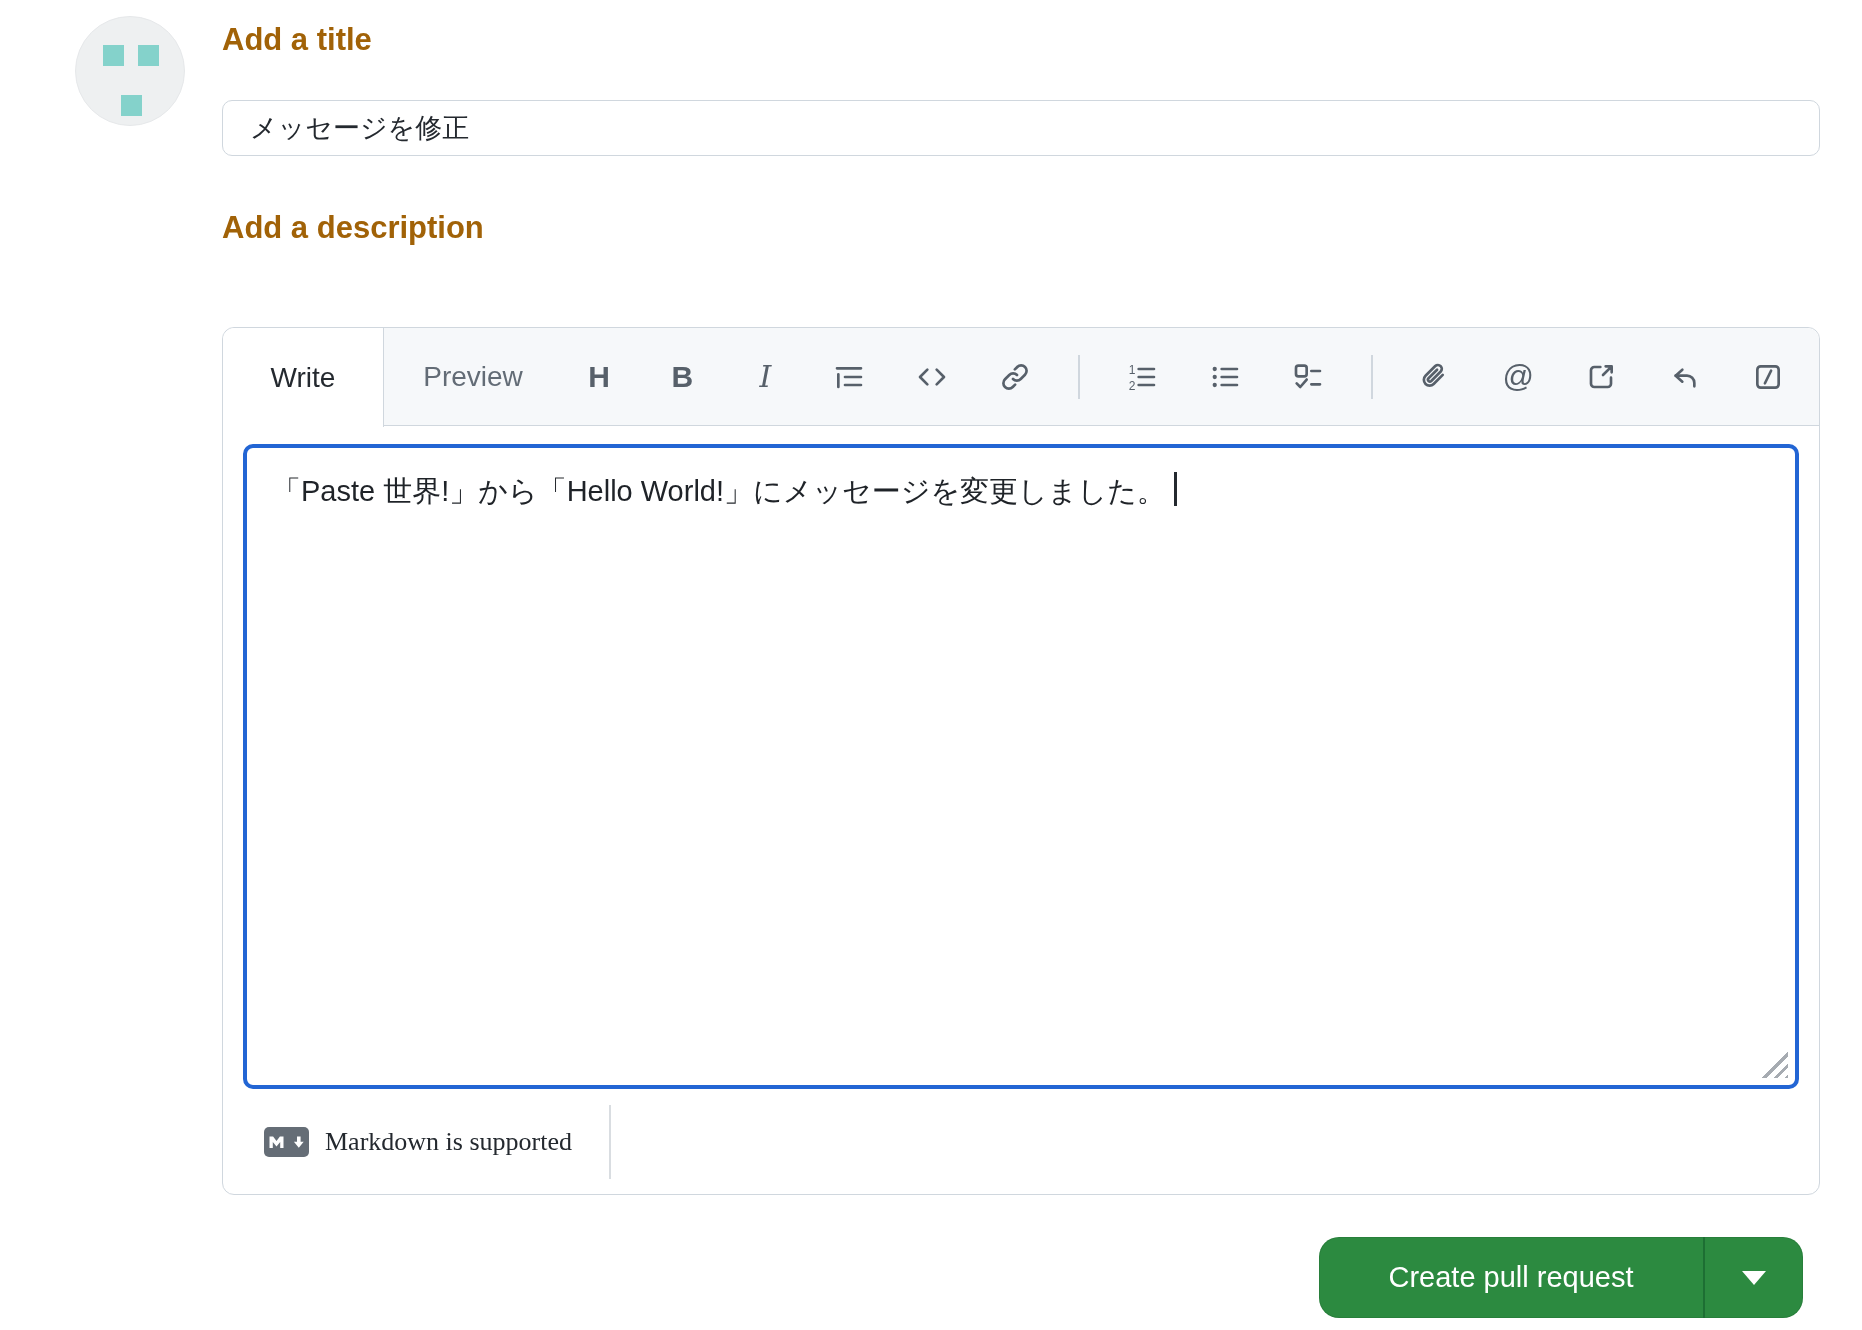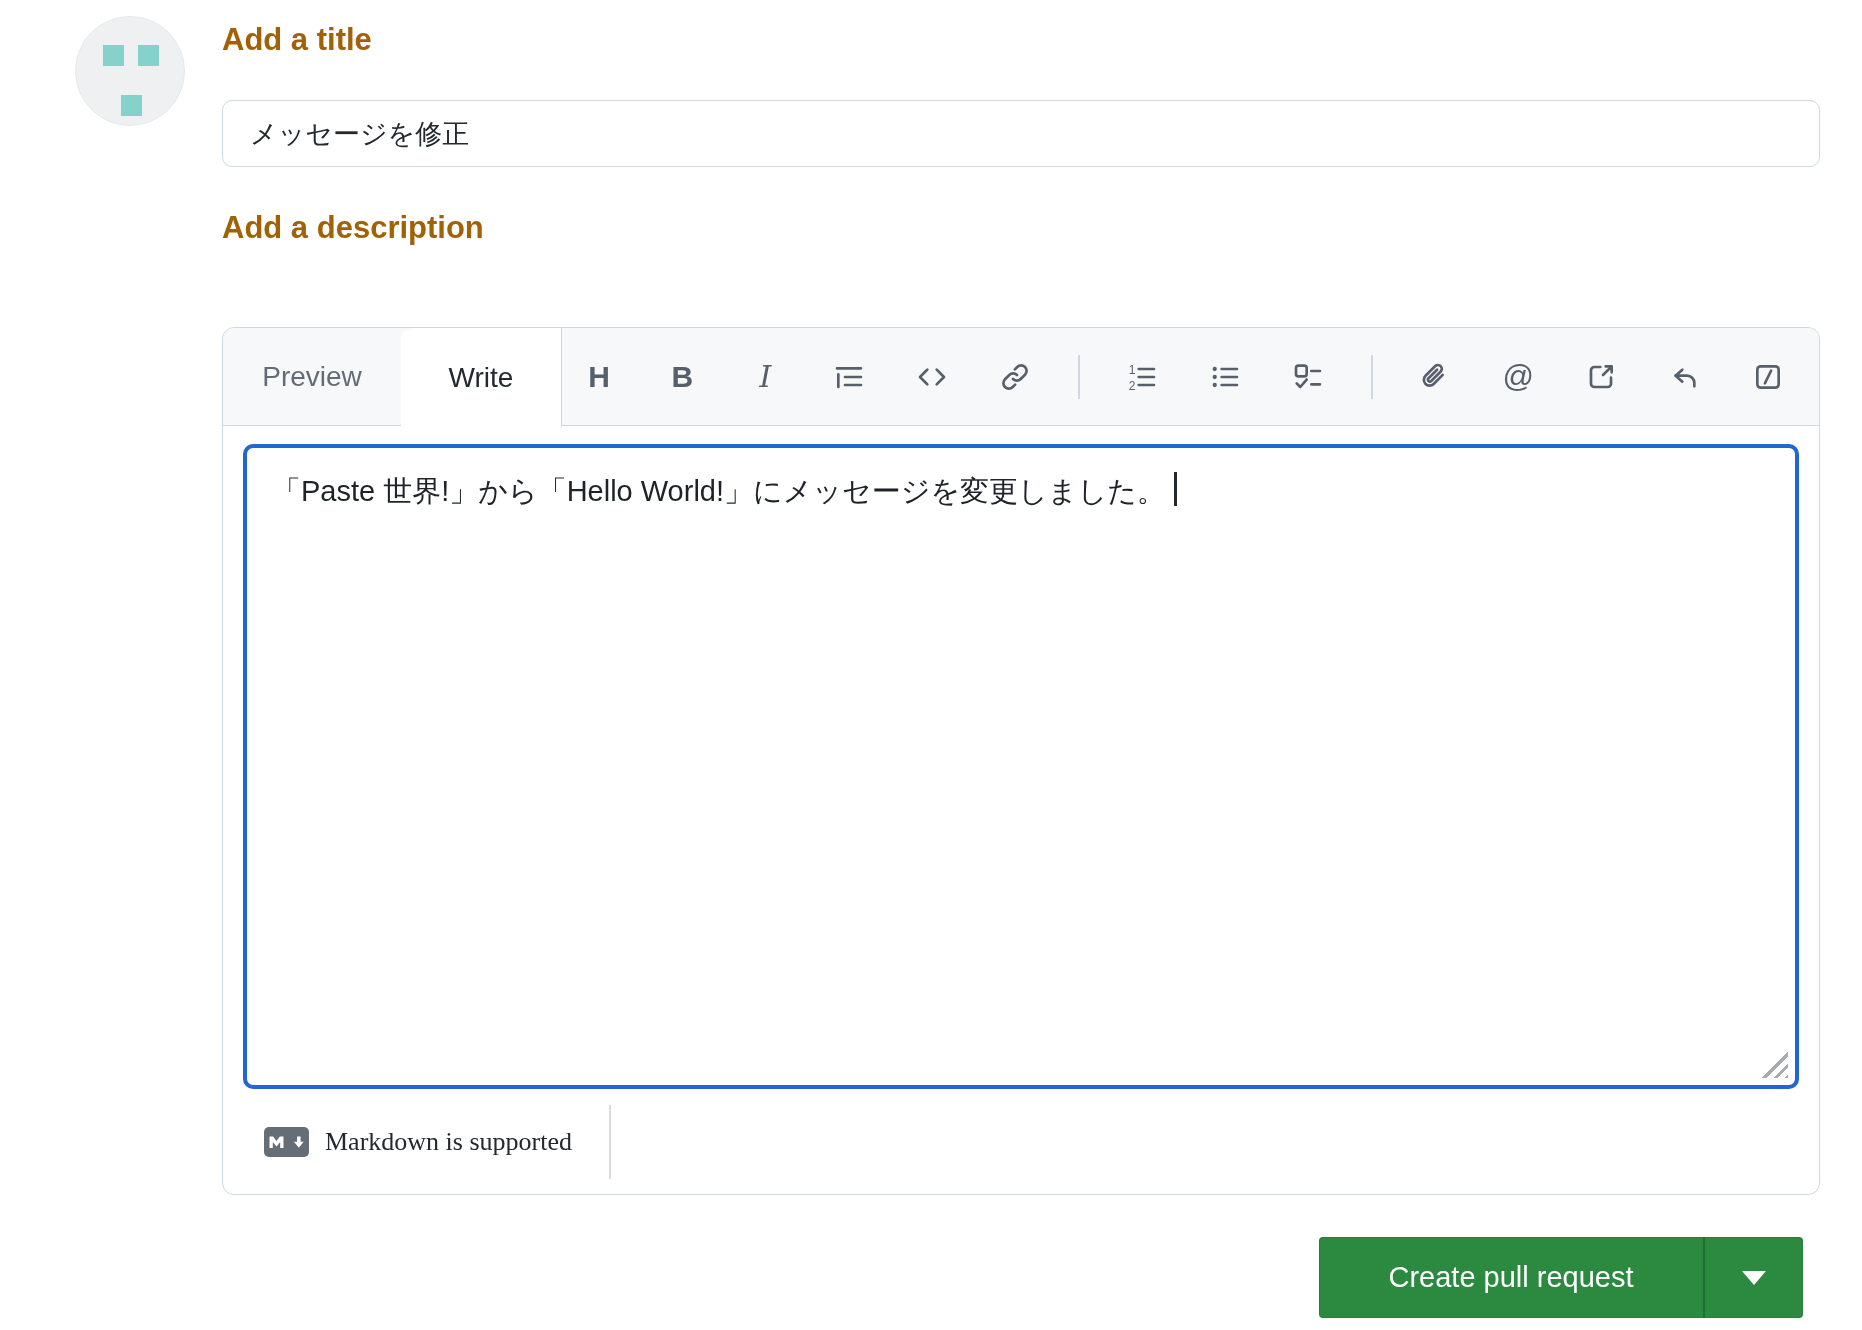--- a/index.html
+++ b/index.html
@@ -9,21 +9,21 @@
 
   
   .avatar { position:absolute; left:75px; top:16px; width:110px; height:110px;
     border-radius:50%; background:#eef0f1; border:1px solid #e6e8ea; overflow:hidden; }
   .idsq { position:absolute; width:21px; height:21px; background:#84d2cb; }
   .idsq.s1 { left:27px; top:28px; } .idsq.s2 { left:62px; top:28px; } .idsq.s3 { left:45px; top:78px; }
 
   .section-heading { position:absolute; left:222px; font-size:31px; font-weight:700; color:#a16207; }
   .h-title { top:22px; } .h-desc { top:210px; }
 
-  .title-input { position:absolute; left:222px; top:100px; width:1598px; height:67px;
+  .title-input { position:absolute; left:222px; top:100px; width:1598px; height:56px;
     border:1px solid #d0d7de; border-radius:10px; padding:0 27px; font-size:27px;
     color:#24292f; background:#fff; outline:none; font-family:inherit; }
 
   
   .editor { position:absolute; left:222px; top:327px; width:1598px; height:868px;
     border:1px solid #d0d7de; border-radius:12px; background:#fff;
     display:flex; flex-direction:column; }
   .editor-header { height:98px; background:#f6f8fa; border-bottom:1px solid #d0d7de;
     border-radius:12px 12px 0 0; display:flex; align-items:stretch; }
   .tab { display:flex; align-items:center; justify-content:center; font-size:28px; cursor:pointer; }
@@ -53,21 +53,21 @@
     clip-path:polygon(100% 0,0 100%,100% 100%); cursor:nwse-resize; }
 
   .editor-footer { flex:1; display:flex; align-items:center; padding-left:40px; }
   .hint { display:flex; align-items:center; background:none; border:none; cursor:pointer;
     font-size:26px; color:#24292f; font-family:Liberation Serif, serif; }
   .hint svg { margin-right:15px; }
   .footer-divider { width:2px; height:74px; background:#d9dde1; margin:0 44px 0 37px; }
 
   
   .create-btn { position:absolute; left:1319px; top:1237px; width:484px; height:81px;
-    border-radius:4px; background:#2c8a40; display:flex; overflow:hidden;
+    border-radius:20px; background:#2c8a40; display:flex; overflow:hidden;
     box-shadow:inset 0 0 0 1px rgba(0,0,0,0.08); }
   .create-main { flex:1; background:none; border:none; color:#ffffff; font-size:29px;
     font-family:inherit; cursor:pointer; }
   .create-divider { width:2px; background:#1d6f33; }
   .create-caret { width:98px; background:none; border:none; display:flex; align-items:center;
     justify-content:center; cursor:pointer; }
   .caret-down { width:0; height:0; border-left:12px solid transparent;
     border-right:12px solid transparent; border-top:14px solid #ffffff; }
 </style>
 </head>
@@ -83,25 +83,25 @@
 
   <div class="section-heading h-title">Add a title</div>
 
   <input class="title-input" type="text" value="メッセージを修正" style="">
 
   <div class="section-heading h-desc">Add a description</div>
 
   <div class="editor">
 
     <div class="editor-header">
+      <div class="tab tab-write">
+        <span>Write</span>
+      </div>
       <div class="tab tab-preview">
         <span>Preview</span>
-      </div>
-      <div class="tab tab-write">
-        <span>Write</span>
       </div>
 
       <div class="toolbar">
         <button class="tb">
           <span class="glyph g-h">H</span>
         </button>
         <button class="tb">
           <span class="glyph g-b">B</span>
         </button>
         <button class="tb">

